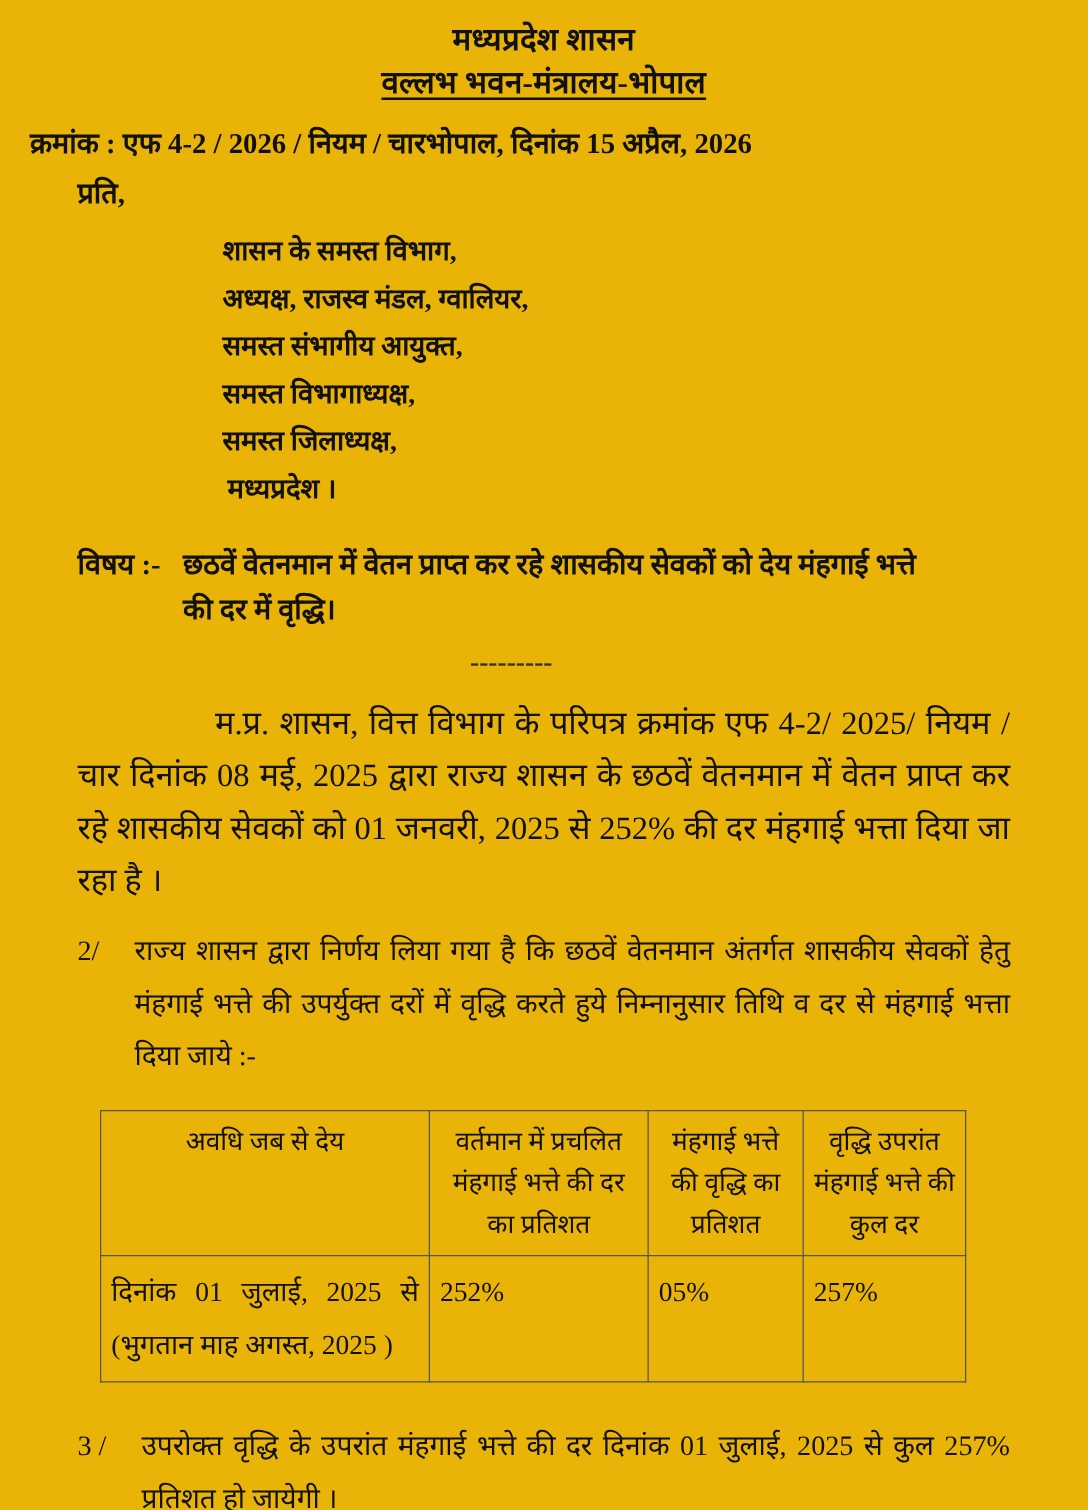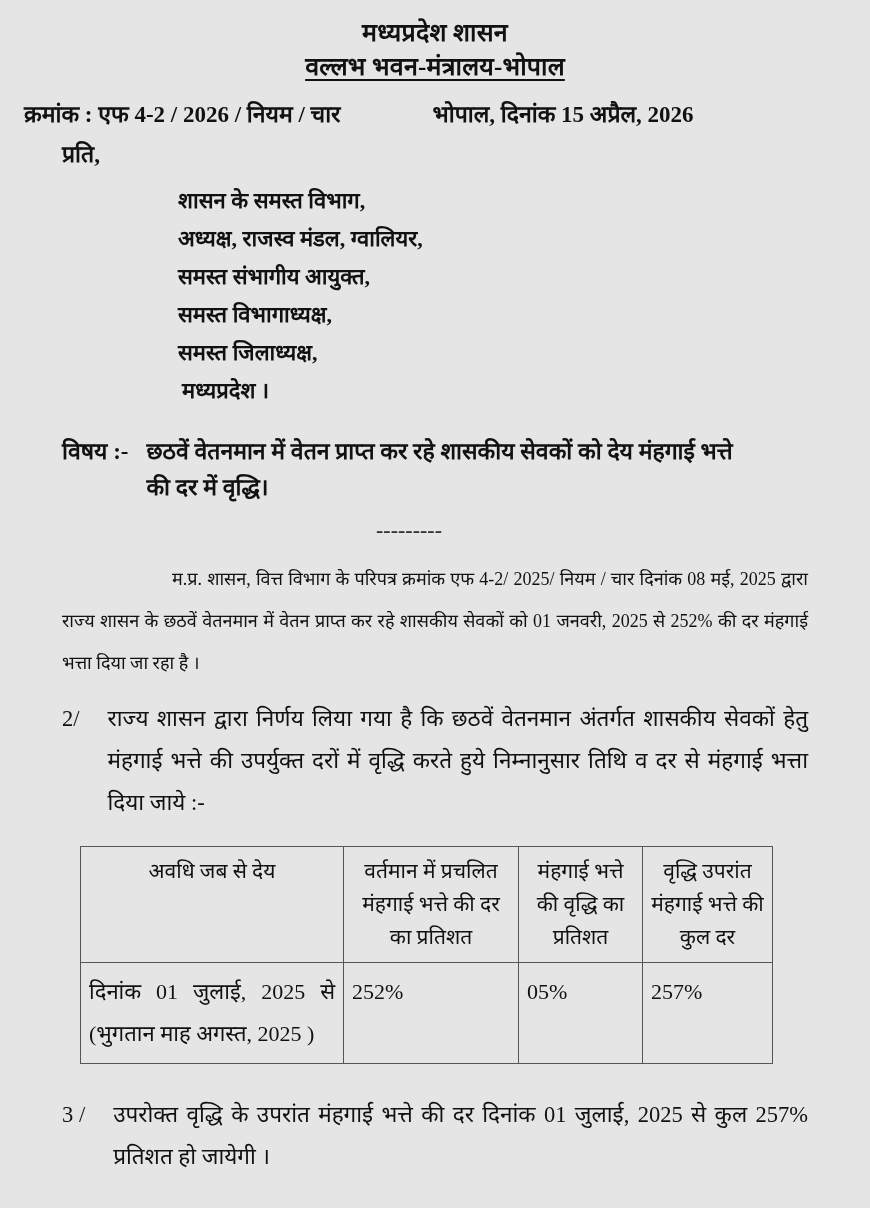--- a/index.html
+++ b/index.html
@@ -15,21 +15,21 @@
     font-family: "Liberation Serif", "DejaVu Serif", serif;
     color: #111111;
   }
 
   .page {
     position: relative;
     width: 870px;
     height: 1208px;
     box-sizing: border-box;
     padding: 0;
-    background: #e5e5e5;
+    background: #eab308;
   }
 
   
   .letterhead {
     text-align: center;
     padding-top: 16px;
   }
   .lh-line {
     font-weight: bold;
     font-size: 25px;
@@ -49,21 +49,20 @@
     margin-top: 16px;
     padding: 0 64px 0 24px;
     font-size: 23px;
     font-weight: bold;
     line-height: 30px;
   }
   .ref-left {
     white-space: nowrap;
   }
   .ref-right {
-    margin-left: 92px;
     white-space: nowrap;
   }
 
   .to-label {
     padding-left: 62px;
     font-size: 23px;
     font-weight: bold;
     line-height: 34px;
     margin-top: 8px;
   }
@@ -111,21 +110,21 @@
     margin-left: -52px;
     line-height: 20px;
     color: #333333;
   }
 
   
   .body-block {
     padding: 0 62px 0 62px;
   }
   .para {
-    font-size: 18px;
+    font-size: 26px;
     line-height: 42px;
     text-align: justify;
     margin-top: 14px;
   }
   .para-first {
     text-indent: 110px;
     margin-top: 18px;
   }
   .para-num {
     display: flex;

